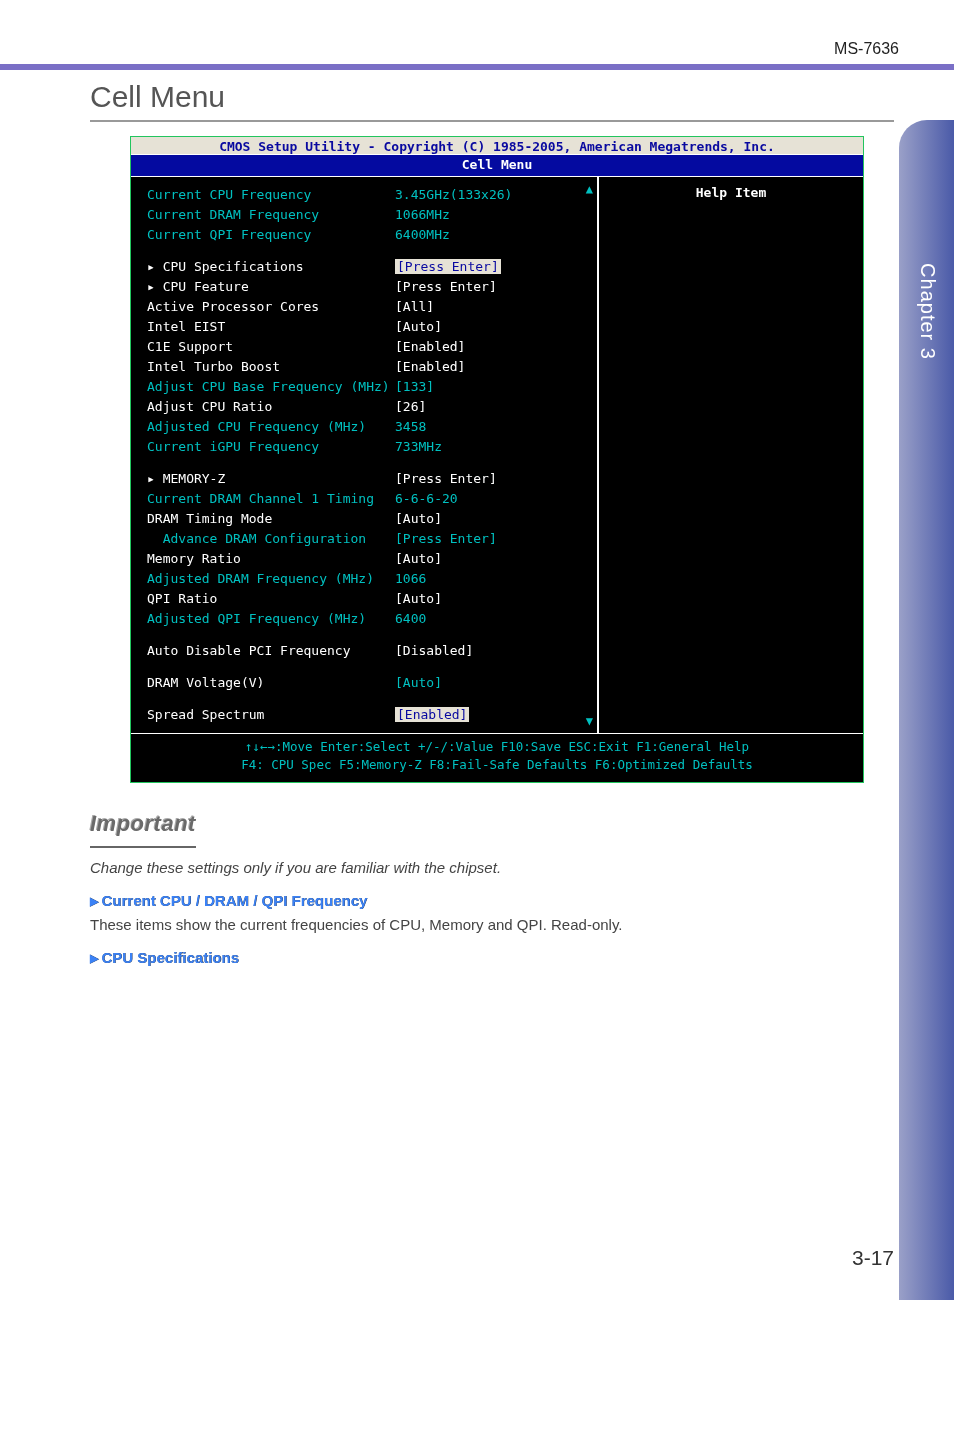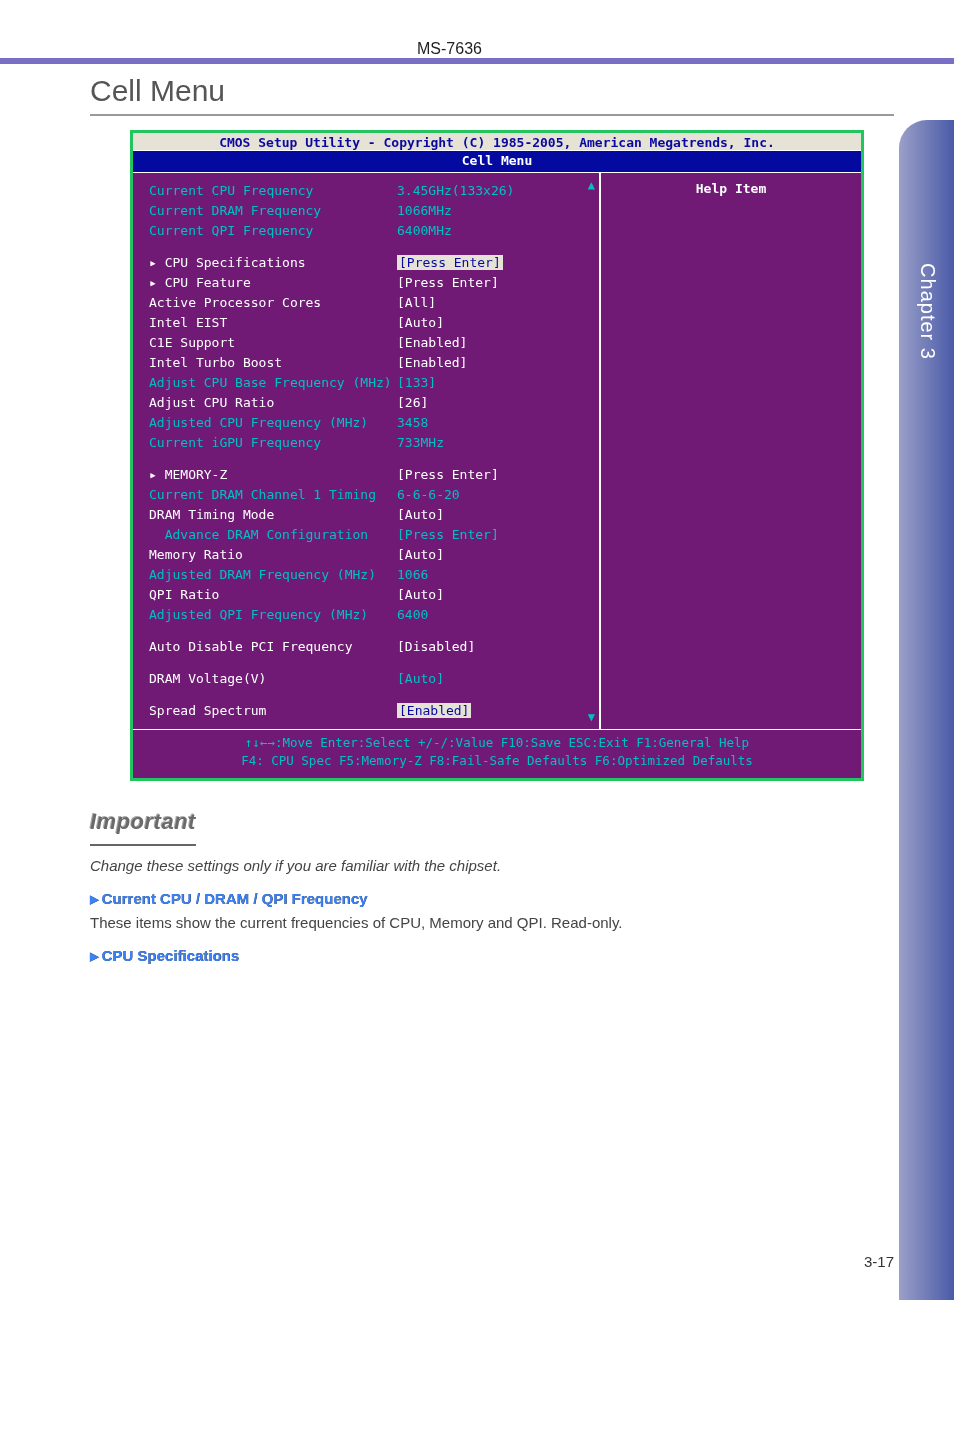--- a/index.html
+++ b/index.html
@@ -15,22 +15,22 @@
     padding: 40px 0 60px 0;
     min-height: 1300px;
     box-sizing: border-box;
   }
   .header-bar {
     height: 6px;
     background: #7a6fc6;
     margin-bottom: 10px;
   }
   .ms {
-    text-align: center;
-    margin: 0 55px 0 0;
+    text-align: right;
+    margin: 0 55px 6px 0;
     font-size: 16px;
     color: #222;
   }
   .side-tab {
     position: absolute;
     right: 0;
     top: 120px;
     bottom: 0;
     width: 55px;
     background: linear-gradient(to right, #9aa0c8 0%, #4a5aa8 100%);
@@ -53,25 +53,25 @@
   h1.section {
     font-size: 30px;
     font-weight: normal;
     color: #555;
     border-bottom: 2px solid #999;
     padding-bottom: 6px;
     margin: 10px 0 14px 0;
   }
   .bios-box {
     margin: 0 30px 0 40px;
-    border: 3px solid #22c55e;
+    border: 1px solid #22c55e;
     font-family: "Lucida Console", Monaco, monospace;
     font-size: 13px;
     color: #fff;
-    background: #701a75;
+    background: #000000;
   }
   .bios-title {
     background: #e6e2d6;
     color: #0909a0;
     text-align: center;
     padding: 2px 0 0 0;
     font-weight: bold;
     font-size: 13px;
   }
   .bios-subtitle {
@@ -141,21 +141,21 @@
     text-shadow: 1px 1px 0 #fff, -1px -1px 0 #aaa;
   }
   .body-text { margin: 6px 16px 14px 0; line-height: 20px; color: #444; }
   .item-head { margin: 4px 0 2px 0; font-weight: bold; color: #3b82f6; text-shadow: 0.3px 0 0 #222; }
   .item-head .tri { font-size: 11px; vertical-align: 1px; margin-right: 3px; }
   .page-num {
     position: absolute;
     bottom: 30px;
     right: 60px;
     color: #333;
-    font-size: 15px;
+    font-size: 21px;
   }
 </style>
 </head>
 <body>
 
 <div class="page">
   <div class="side-tab">
     <span class="side-tab-text">Chapter 3</span>
   </div>
 

